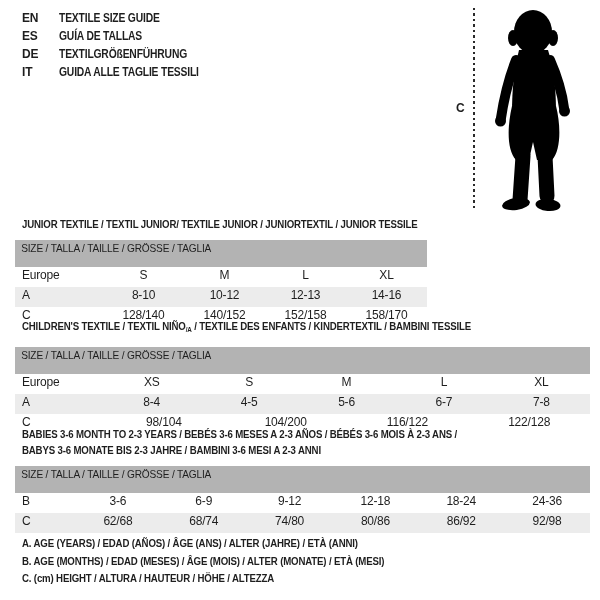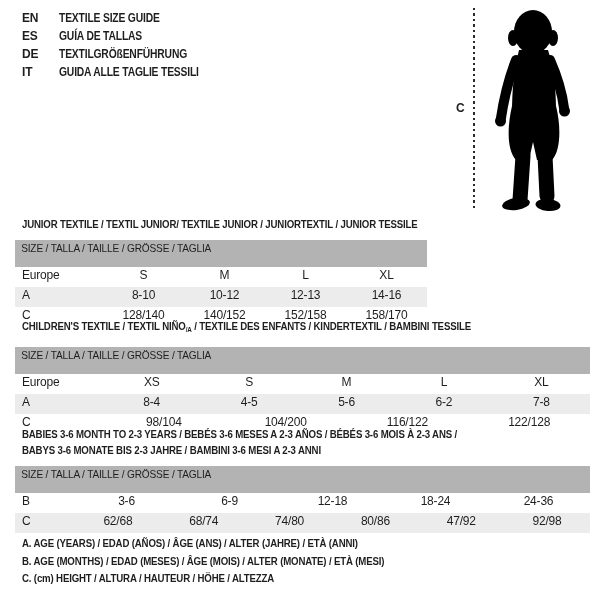--- a/index.html
+++ b/index.html
@@ -128,21 +128,21 @@
       <div class="cell-val">S</div>
       <div class="cell-val">M</div>
       <div class="cell-val">L</div>
       <div class="cell-val">XL</div>
     </div>
     <div class="trow alt">
       <div class="cell-label">A</div>
       <div class="cell-val">8-4</div>
       <div class="cell-val">4-5</div>
       <div class="cell-val">5-6</div>
-      <div class="cell-val">6-2</div>
+      <div class="cell-val">6-7</div>
       <div class="cell-val">7-8</div>
     </div>
     <div class="trow">
       <div class="cell-label">C</div>
       <div class="cell-val">98/104</div>
       <div class="cell-val">104/200</div>
       <div class="cell-val">116/122</div>
       <div class="cell-val">122/128</div>
     </div>
   </div>
@@ -152,31 +152,32 @@
     <div>BABYS 3-6 MONATE BIS 2-3 JAHRE / BAMBINI 3-6 MESI A 2-3 ANNI</div>
   </div>
   <div class="size-table t3">
     <div class="size-bar">
       <span class="size-bar-text">SIZE / TALLA / TAILLE / GRÖSSE / TAGLIA</span>
     </div>
     <div class="trow">
       <div class="cell-label">B</div>
       <div class="cell-val">3-6</div>
       <div class="cell-val">6-9</div>
+      <div class="cell-val">9-12</div>
       <div class="cell-val">12-18</div>
       <div class="cell-val">18-24</div>
       <div class="cell-val">24-36</div>
     </div>
     <div class="trow alt">
       <div class="cell-label">C</div>
       <div class="cell-val">62/68</div>
       <div class="cell-val">68/74</div>
       <div class="cell-val">74/80</div>
       <div class="cell-val">80/86</div>
-      <div class="cell-val">47/92</div>
+      <div class="cell-val">86/92</div>
       <div class="cell-val">92/98</div>
     </div>
   </div>
 
   <div class="notes">
     <div class="note-line">A. AGE (YEARS) / EDAD (AÑOS) / ÂGE (ANS) / ALTER (JAHRE) / ETÀ (ANNI)</div>
     <div class="note-line">B. AGE (MONTHS) / EDAD (MESES) / ÂGE (MOIS) / ALTER (MONATE) / ETÀ (MESI)</div>
     <div class="note-line">C. (cm) HEIGHT / ALTURA / HAUTEUR / HÖHE / ALTEZZA</div>
   </div>
 

